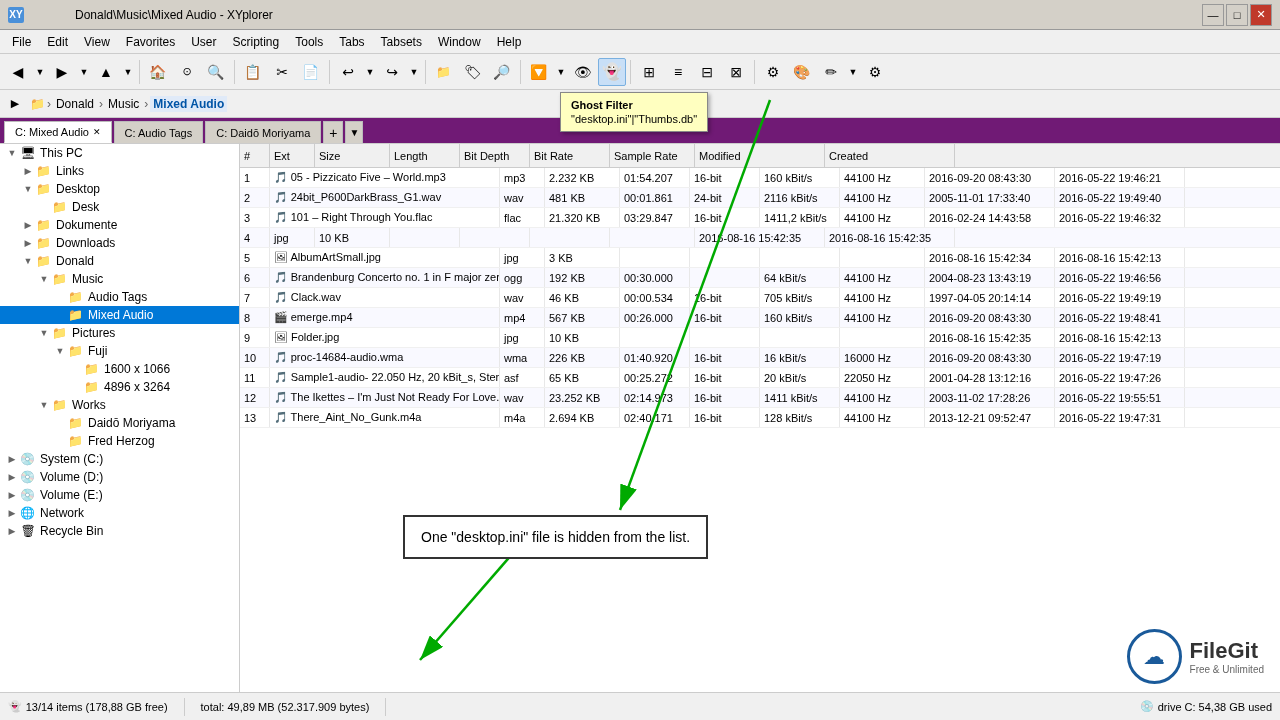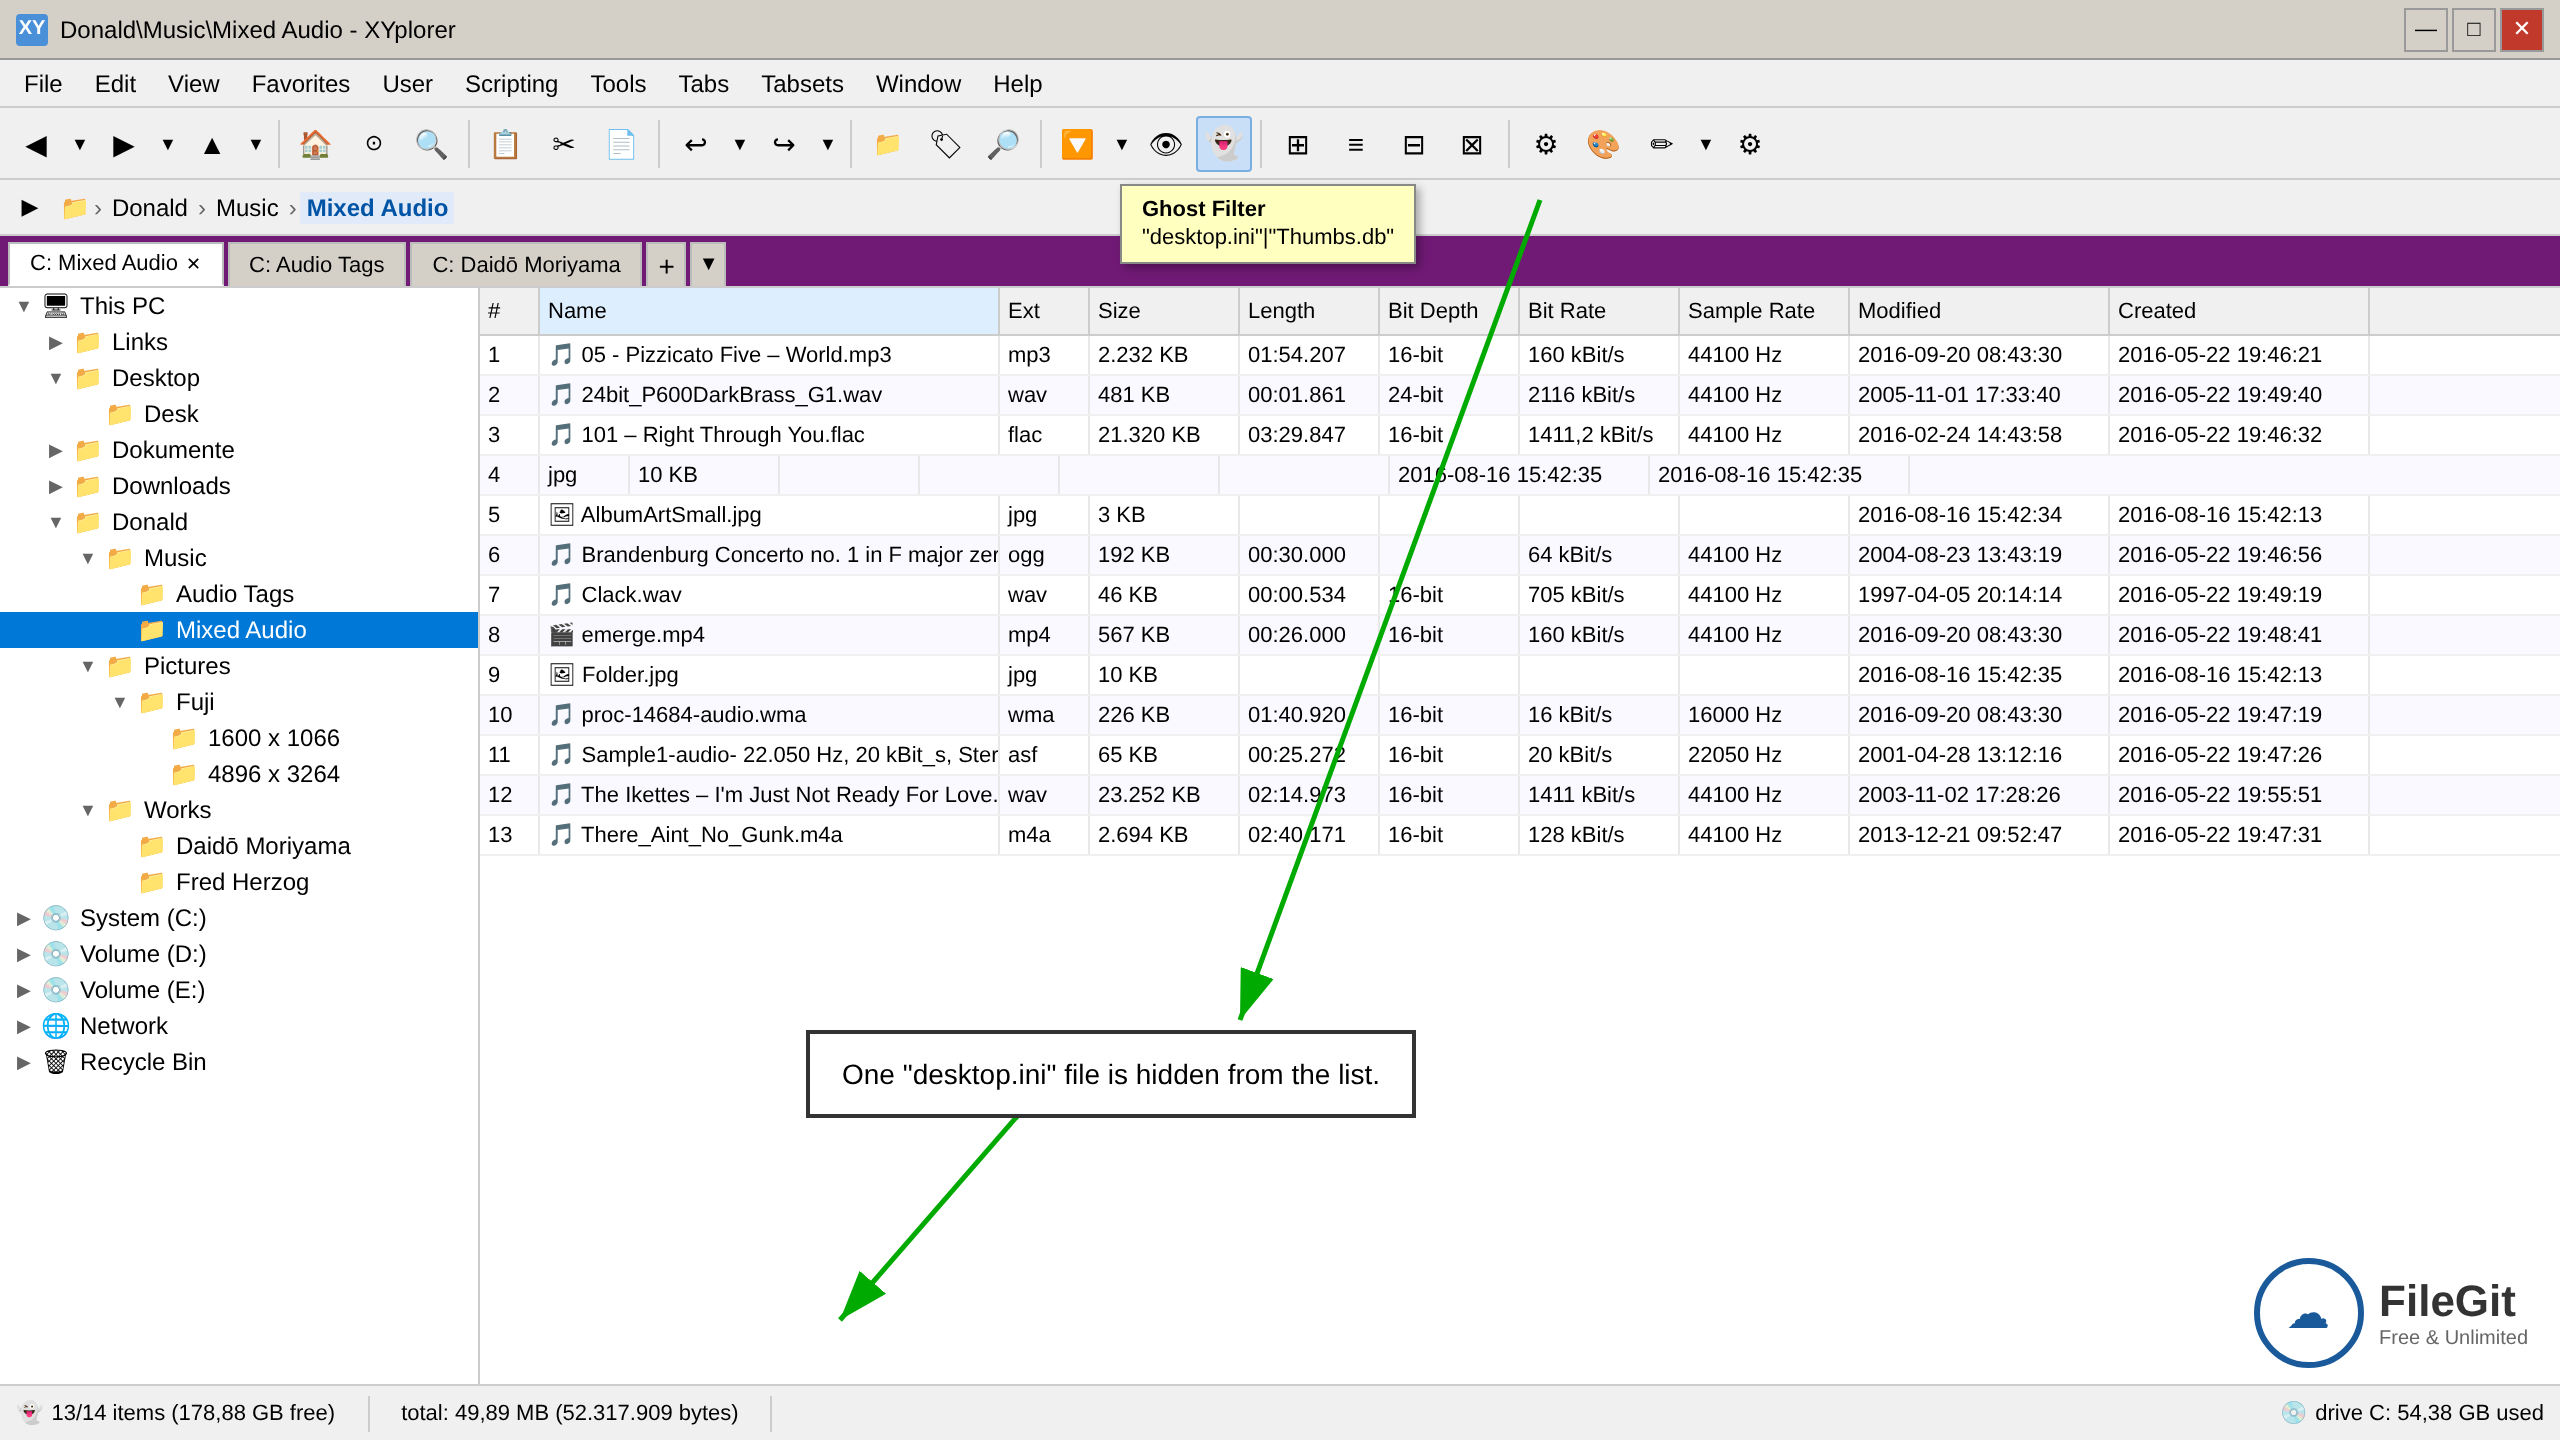--- a/index.html
+++ b/index.html
@@ -2,21 +2,21 @@
 <html><head>
   <meta charset="utf-8">
   <style>
     * { box-sizing: border-box; margin: 0; padding: 0; }
     body { font-family: 'Segoe UI', Tahoma, sans-serif; font-size: 12px; background: #f0f0f0; width: 1280px; height: 720px; overflow: hidden; user-select: none; }
 
     
     #title-bar { background: #d4d0c8; height: 30px; display: flex; align-items: center; justify-content: space-between; padding: 0 8px; border-bottom: 1px solid #999; }
     #title-bar-left { display: flex; align-items: center; gap: 6px; }
     #title-bar-icon { width: 16px; height: 16px; background: #4a90d9; border-radius: 2px; font-size: 10px; display: flex; align-items: center; justify-content: center; color: white; font-weight: bold; }
-    #title-text { font-size: 12px; color: #000; }
+    #title-text { font-size: 12px; color: #000; margin-left: 45px; }
     #title-bar-buttons { display: flex; gap: 2px; }
     .title-btn { width: 22px; height: 22px; border: 1px solid #999; background: #d4d0c8; cursor: pointer; display: flex; align-items: center; justify-content: center; font-size: 11px; }
     .title-btn.close { background: #c0392b; color: white; }
 
     
     #menu-bar { background: #f0f0f0; height: 24px; display: flex; align-items: center; padding: 0 4px; border-bottom: 1px solid #ccc; }
     .menu-item { padding: 2px 8px; cursor: pointer; font-size: 12px; }
 
     
     #toolbar { background: #f0f0f0; height: 36px; display: flex; align-items: center; padding: 2px 4px; gap: 2px; border-bottom: 1px solid #ccc; position: relative; }
@@ -320,21 +320,20 @@
       <div class="tree-item" style="padding-left: 4px;">
         <span class="expander">▶</span>
         <span class="icon">🗑</span>
         <span class="label">Recycle Bin</span>
       </div>
     </div>
 
   <div id="right-panel">
     <div id="col-headers">
         <div class="col-hdr" style="width: 30px; min-width: 30px;">#</div>
-        <div class="col-hdr sorted" style="width: 230px; min-width: 230px;">Name</div>
         <div class="col-hdr" style="width: 45px; min-width: 45px;">Ext</div>
         <div class="col-hdr" style="width: 75px; min-width: 75px;">Size</div>
         <div class="col-hdr" style="width: 70px; min-width: 70px;">Length</div>
         <div class="col-hdr" style="width: 70px; min-width: 70px;">Bit Depth</div>
         <div class="col-hdr" style="width: 80px; min-width: 80px;">Bit Rate</div>
         <div class="col-hdr" style="width: 85px; min-width: 85px;">Sample Rate</div>
         <div class="col-hdr" style="width: 130px; min-width: 130px;">Modified</div>
         <div class="col-hdr" style="width: 130px; min-width: 130px;">Created</div>
       </div>
     <div id="file-list">

